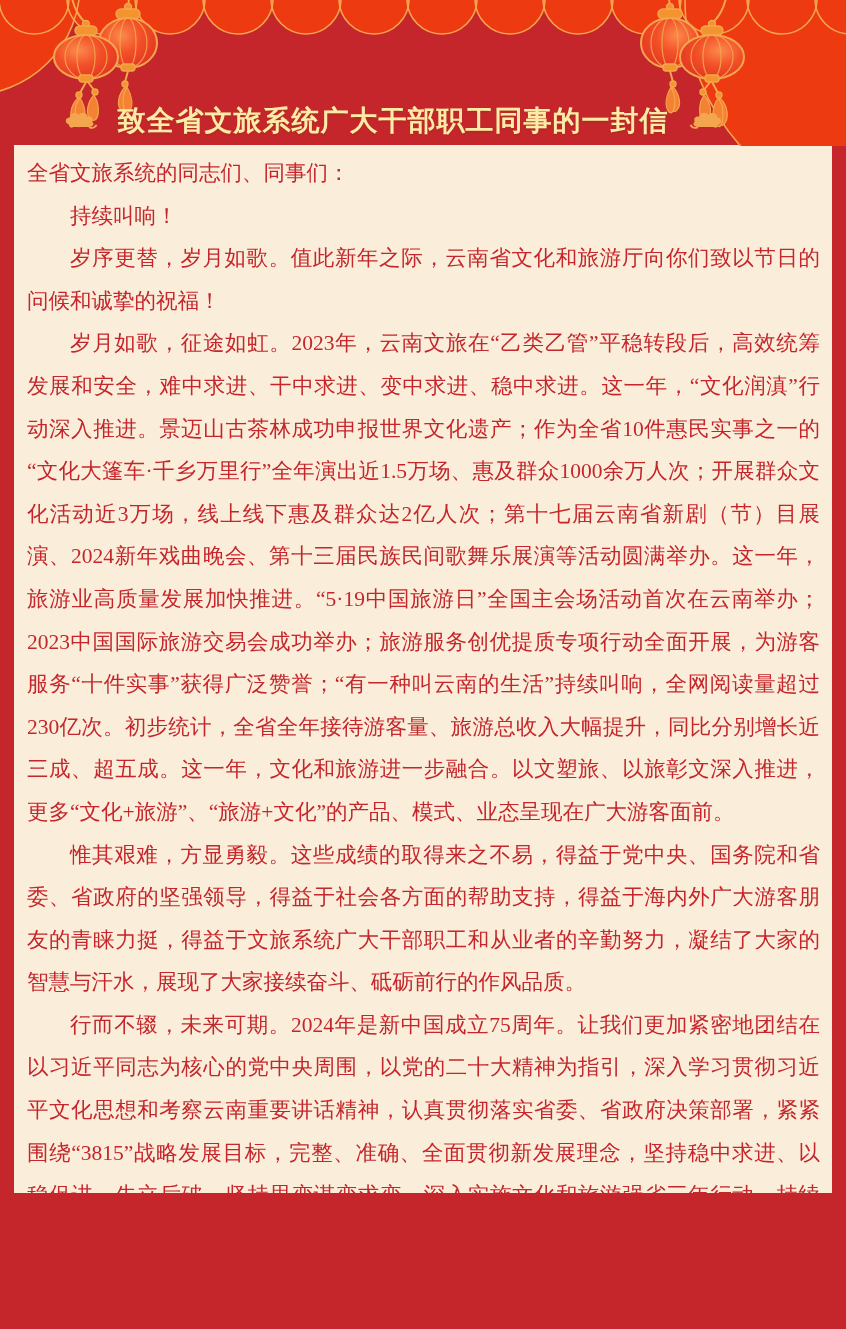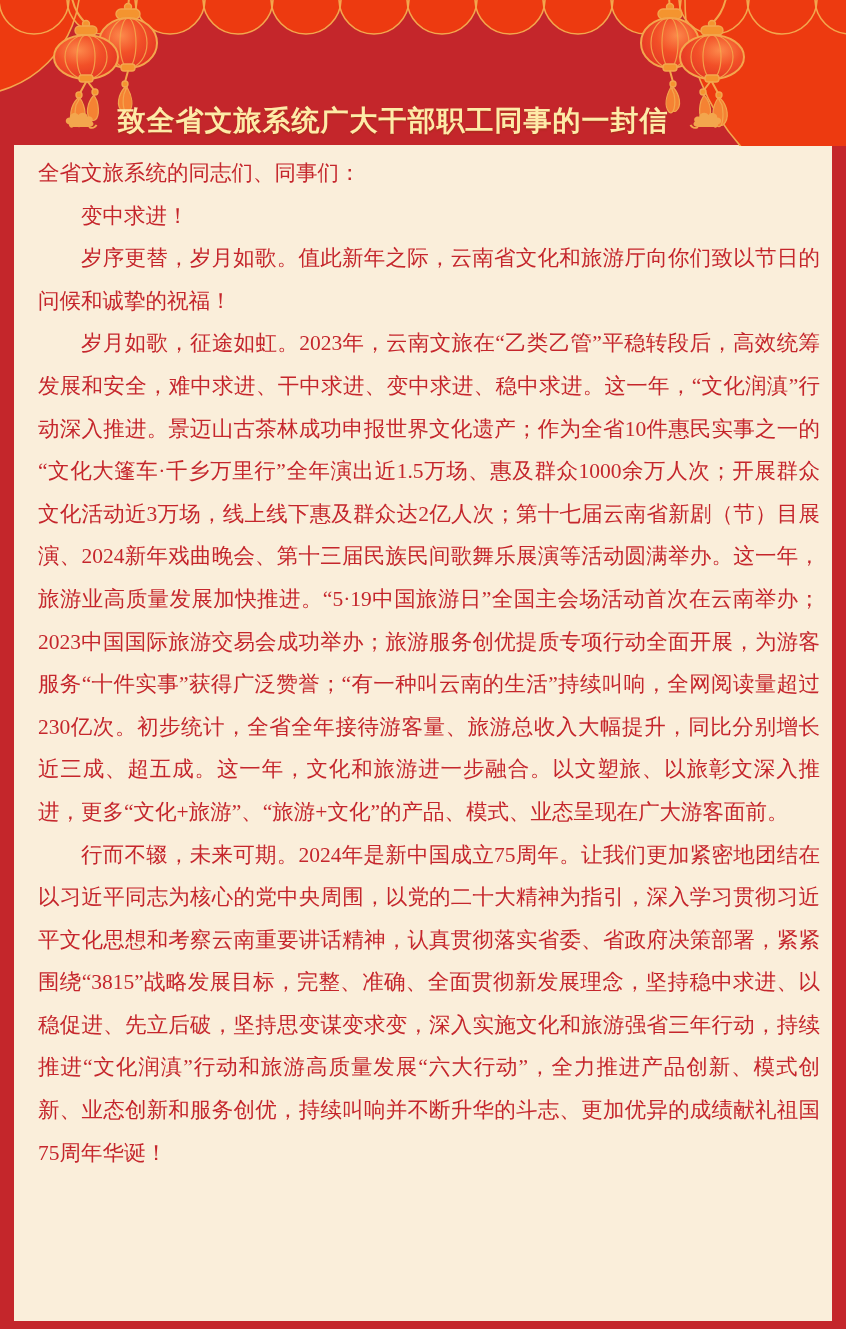--- a/index.html
+++ b/index.html
@@ -44,23 +44,23 @@
     color:var(--title-gold);
     text-shadow:0 1.5px 1px rgba(140,60,10,.3);
     white-space:nowrap;
   }
   .flourish{display:block;}
   .flourish .fl-path{fill:var(--gold-bright);}
   .flourish-right{transform:scaleX(-1);}
   
   .paper{
     box-sizing:border-box;
-    margin:0 14px;width:818px;height:1176px;
+    margin:0 14px;width:818px;height:1048px;
     background:var(--paper-cream);
-    padding:7px 12px 6px 24px;
+    padding:7px 12px 6px 13px;
     overflow:hidden;
   }
   .paper p{
     margin:0;
     font-size:21.5px;line-height:42.6px;
     color:var(--text-red);
     text-align:justify;
   }
   .salutation{text-indent:0;}
   .para{text-indent:2em;}
@@ -164,20 +164,21 @@
       <h1 class="page-title">致全省文旅系统广大干部职工同事的一封信</h1>
       <svg class="flourish flourish-right" viewBox="0 0 44 26" width="38" height="24" aria-hidden="true">
         <path class="fl-path" d="M8 17c-5-1-5-8 1-8 0-5 7-7 10-3 3-4 10-3 11 2 4-1 7 2 5 6 3 2 1 6-3 6H13c-2 2-5 0-5-3z"></path>
         <path class="fl-path" d="M31 21c4 2 8 1 10-3l-2-1c-2 3-5 4-8 2z"></path>
       </svg>
     </div>
   </header>
 
   <main class="paper">
     <p class="salutation">全省文旅系统的同志们、同事们：</p>
-    <p class="para">变中求进！</p>
+    <p class="para">持续叫响！</p>
     <p class="para">岁序更替，岁月如歌。值此新年之际，云南省文化和旅游厅向你们致以节日的问候和诚挚的祝福！</p>
     <p class="para">岁月如歌，征途如虹。2023年，云南文旅在“乙类乙管”平稳转段后，高效统筹发展和安全，难中求进、干中求进、变中求进、稳中求进。这一年，“文化润滇”行动深入推进。景迈山古茶林成功申报世界文化遗产；作为全省10件惠民实事之一的“文化大篷车·千乡万里行”全年演出近1.5万场、惠及群众1000余万人次；开展群众文化活动近3万场，线上线下惠及群众达2亿人次；第十七届云南省新剧（节）目展演、2024新年戏曲晚会、第十三届民族民间歌舞乐展演等活动圆满举办。这一年，旅游业高质量发展加快推进。“5·19中国旅游日”全国主会场活动首次在云南举办；2023中国国际旅游交易会成功举办；旅游服务创优提质专项行动全面开展，为游客服务“十件实事”获得广泛赞誉；“有一种叫云南的生活”持续叫响，全网阅读量超过230亿次。初步统计，全省全年接待游客量、旅游总收入大幅提升，同比分别增长近三成、超五成。这一年，文化和旅游进一步融合。以文塑旅、以旅彰文深入推进，更多“文化+旅游”、“旅游+文化”的产品、模式、业态呈现在广大游客面前。</p>
+    <p class="para">惟其艰难，方显勇毅。这些成绩的取得来之不易，得益于党中央、国务院和省委、省政府的坚强领导，得益于社会各方面的帮助支持，得益于海内外广大游客朋友的青睐力挺，得益于文旅系统广大干部职工和从业者的辛勤努力，凝结了大家的智慧与汗水，展现了大家接续奋斗、砥砺前行的作风品质。</p>
     <p class="para">行而不辍，未来可期。2024年是新中国成立75周年。让我们更加紧密地团结在以习近平同志为核心的党中央周围，以党的二十大精神为指引，深入学习贯彻习近平文化思想和考察云南重要讲话精神，认真贯彻落实省委、省政府决策部署，紧紧围绕“3815”战略发展目标，完整、准确、全面贯彻新发展理念，坚持稳中求进、以稳促进、先立后破，坚持思变谋变求变，深入实施文化和旅游强省三年行动，持续推进“文化润滇”行动和旅游高质量发展“六大行动”，全力推进产品创新、模式创新、业态创新和服务创优，持续叫响并不断升华的斗志、更加优异的成绩献礼祖国75周年华诞！</p>
 
   </main>
 
 </div>
 
 </body></html>

